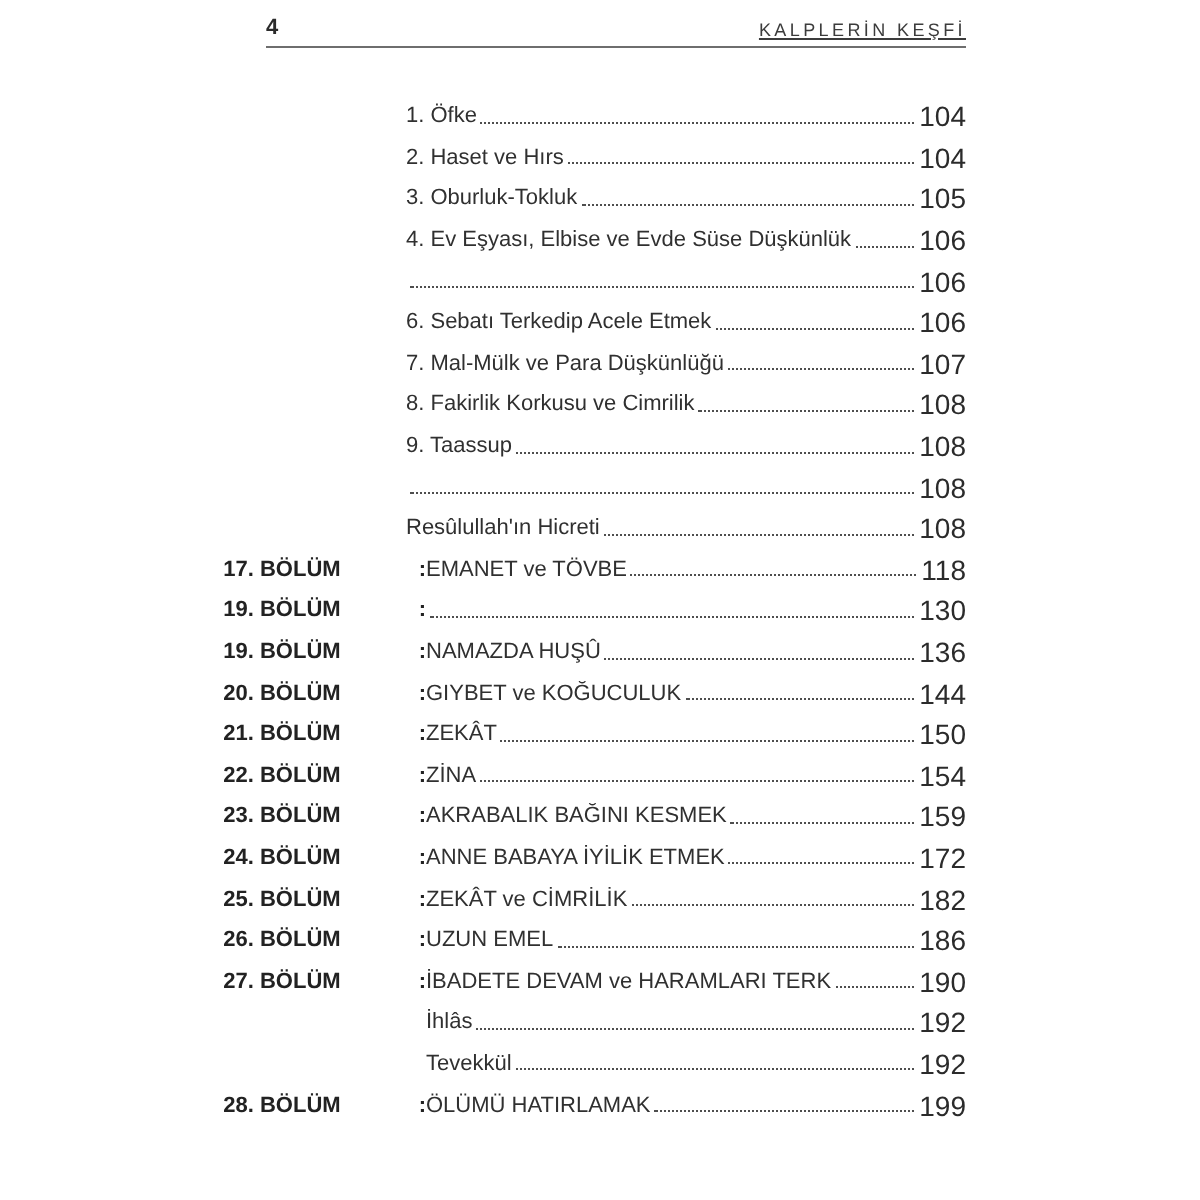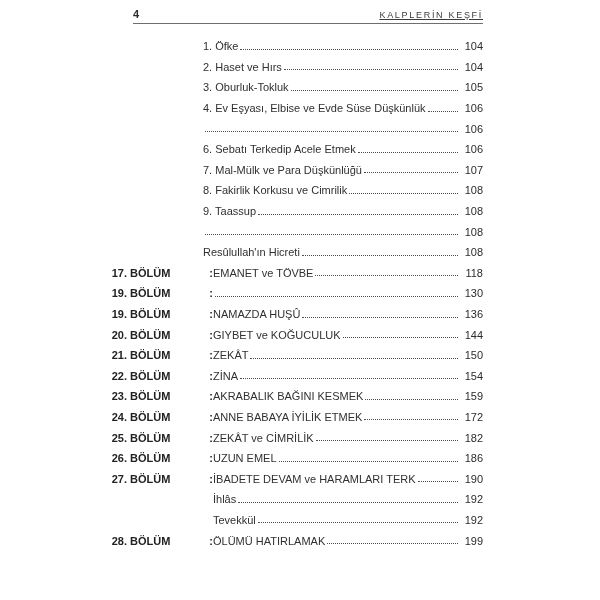--- a/index.html
+++ b/index.html
@@ -39,21 +39,21 @@
     font-size: 9px;
     letter-spacing: 1.7px;
     color: #3c3c3c;
     line-height: 10px;
     text-decoration: underline;
   }
   .toc {
     position: absolute;
     left: 133px;
     width: 350px;
-    top: 36px;
+    top: 48px;
   }
   .row {
     height: 20.6px;
     display: flex;
     align-items: center;
     font-size: 11px;
     color: #303030;
     white-space: nowrap;
   }
   .row.sub     { padding-left: 70px; }
@@ -77,21 +77,21 @@
     margin: 0 3px 0 2px;
     align-self: center;
     position: relative;
     top: 3px;
     min-width: 6px;
   }
   .pg {
     min-width: 22px;
     text-align: right;
     color: #2b2b2b;
-    font-size: 11px;
+    font-size: 14px;
   }
 </style>
 </head>
 <body>
 
 <div class="page">
 
   <div class="header">
     <span class="pagenum">4</span>
     <span class="running">KALPLERİN KEŞFİ</span>

